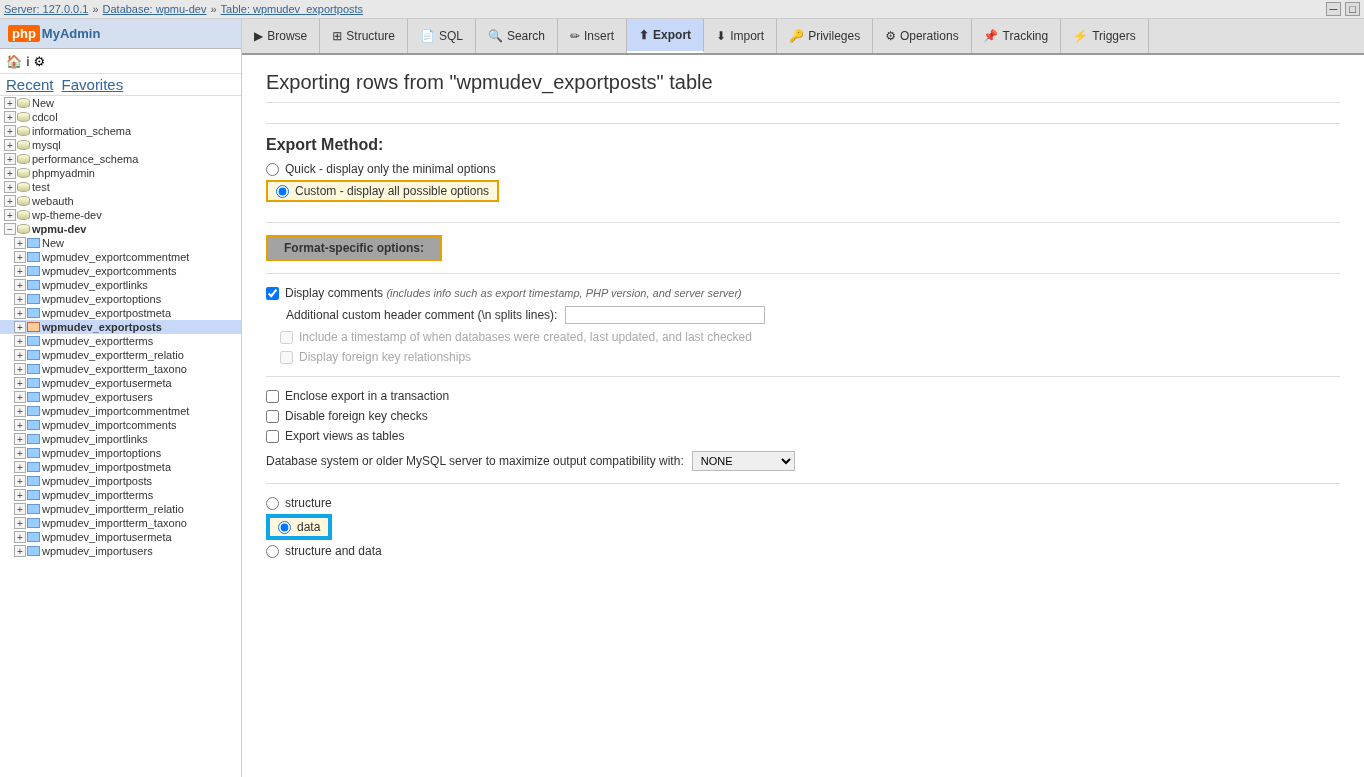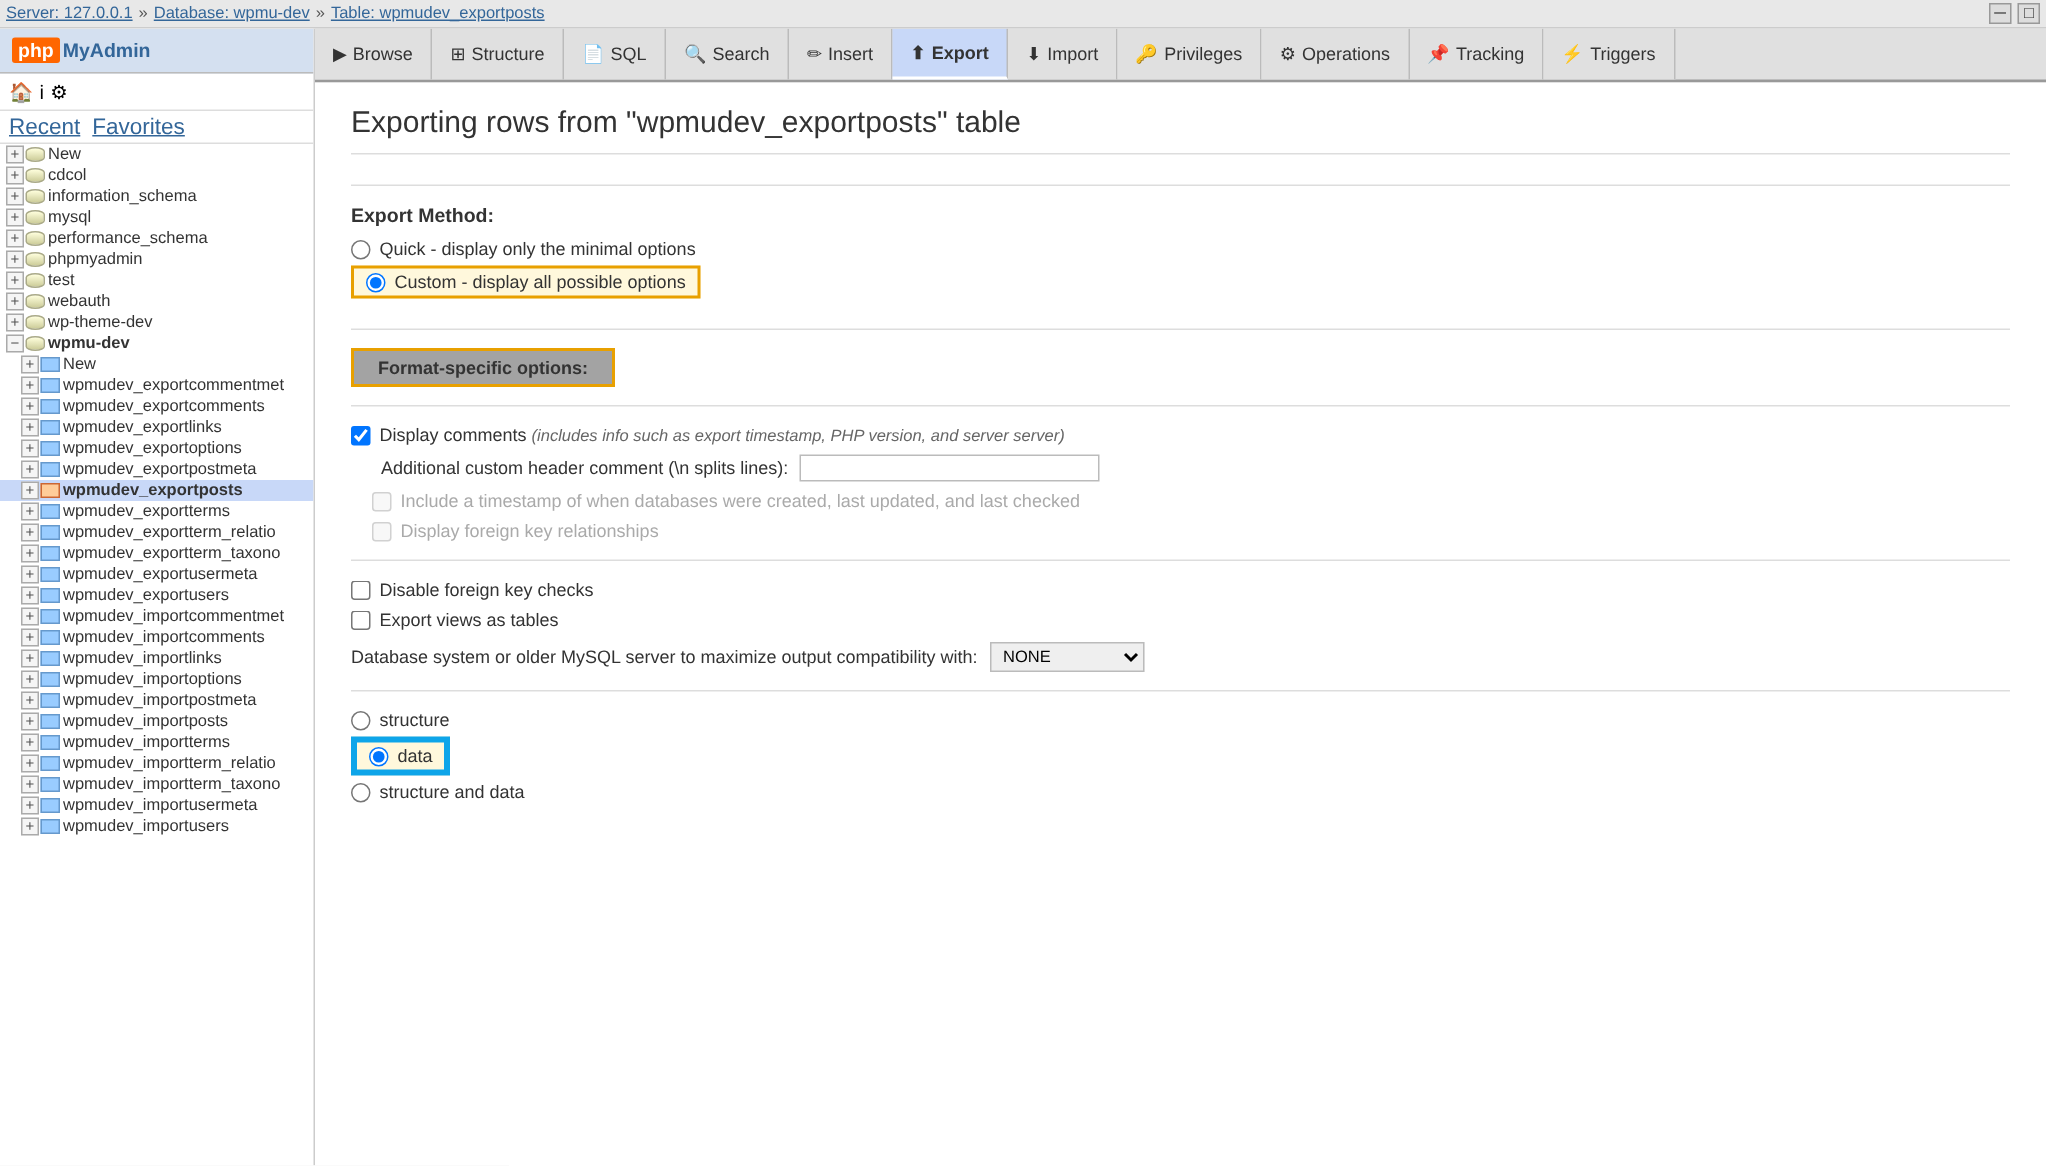--- a/index.html
+++ b/index.html
@@ -7,21 +7,21 @@
 
     
     #topbar { background: #e8e8e8; border-bottom: 1px solid #ccc; padding: 2px 4px; display: flex; align-items: center; font-size: 11px; color: #333; }
     #topbar .breadcrumb { display: flex; align-items: center; gap: 4px; }
     #topbar .breadcrumb span { color: #555; }
 
     
     #layout { display: flex; flex: 1; overflow: hidden; }
 
     
-    #sidebar { width: 210px; background: #fff; border-right: 1px solid #ccc; overflow-y: auto; font-size: 11px; display: flex; flex-direction: column; }
+    #sidebar { width: 242px; background: #fff; border-right: 1px solid #ccc; overflow-y: auto; font-size: 11px; display: flex; flex-direction: column; }
     #sidebar-header { background: #d4e0f0; padding: 6px 8px; display: flex; align-items: center; gap: 6px; border-bottom: 1px solid #bbb; }
     .pma-logo { display: flex; align-items: center; gap: 2px; }
     .recent-fav { display: flex; gap: 8px; padding: 2px 6px; font-size: 15px; color: #369; border-bottom: 1px solid #ddd; }
     .recent-fav span { cursor: pointer; text-decoration: underline; }
 
     .tree-item { display: flex; align-items: center; padding: 1px 0 1px 4px; cursor: pointer; white-space: nowrap; }
     .tree-item.selected { background: #c8d8f8; }
     .tree-item .label { color: #333; font-size: 11px; }
     .tree-item .label.bold { font-weight: bold; }
 
@@ -32,21 +32,21 @@
 
     
     #nav-tabs { background: #e0e0e0; border-bottom: 2px solid #999; display: flex; align-items: stretch; padding: 0; min-height: 36px; }
     .nav-tab { display: flex; align-items: center; gap: 4px; padding: 6px 12px; cursor: pointer; font-size: 12px; color: #333; border-right: 1px solid #bbb; white-space: nowrap; background: #e0e0e0; text-decoration: none; }
 
     
     #content { flex: 1; overflow-y: auto; background: #fff; padding: 16px 24px; }
 
     h1.page-title { font-size: 20px; font-weight: normal; color: #333; margin-bottom: 20px; padding-bottom: 8px; border-bottom: 1px solid #ddd; }
 
-    .section-title { font-size: 13px; font-weight: bold; color: #333; margin-bottom: 12px; }
+    .section-title { font-size: 16px; font-weight: bold; color: #333; margin-bottom: 12px; }
 
     .export-method { margin-bottom: 20px; }
     .export-method .section-title { margin-bottom: 8px; }
 
     .radio-option { display: flex; align-items: center; gap: 6px; margin: 4px 0; font-size: 12px; color: #333; }
     .radio-option input[type="radio"] { margin: 0; }
 
     .checkbox-row { display: flex; align-items: flex-start; gap: 6px; margin: 6px 0; font-size: 12px; color: #333; }
     .checkbox-row input[type="checkbox"] { margin-top: 1px; }
     .checkbox-row .label-italic { font-style: italic; color: #666; font-size: 11px; }
@@ -386,20 +386,24 @@
         <label for="incl_ts" style="color:#aaa;">Include a timestamp of when databases were created, last updated, and last checked</label>
       </div>
 
       <div class="checkbox-row disabled indented">
         <input type="checkbox" id="disp_fk" disabled="" style="">
         <label for="disp_fk" style="color:#aaa;">Display foreign key relationships</label>
       </div>
 
       <hr class="hr-line">
 
+      <div class="checkbox-row">
+        <input type="checkbox" id="enclose_tx" style="">
+        <label for="enclose_tx">Enclose export in a transaction</label>
+      </div>
 
       <div class="checkbox-row">
         <input type="checkbox" id="disable_fk" style="">
         <label for="disable_fk">Disable foreign key checks</label>
       </div>
 
       <div class="checkbox-row">
         <input type="checkbox" id="export_views" style="">
         <label for="export_views">Export views as tables</label>
       </div>

